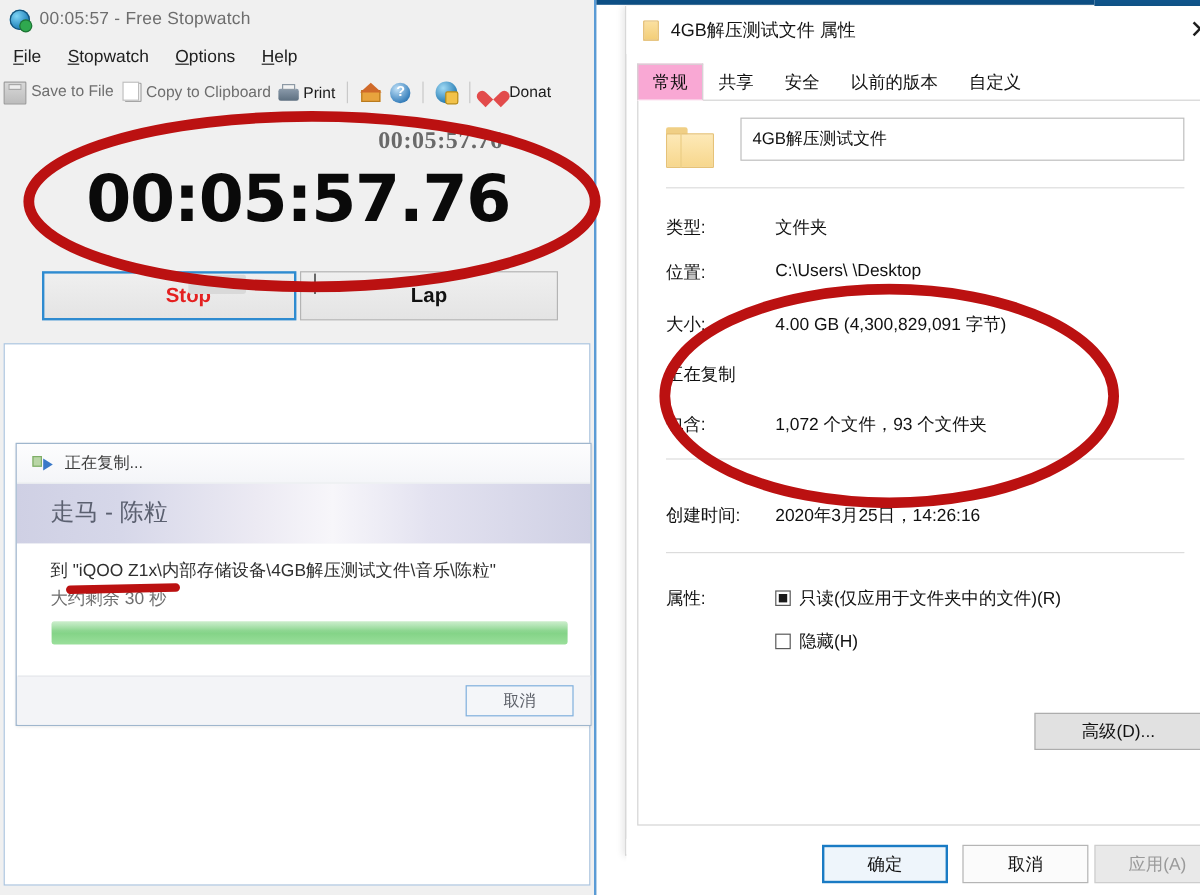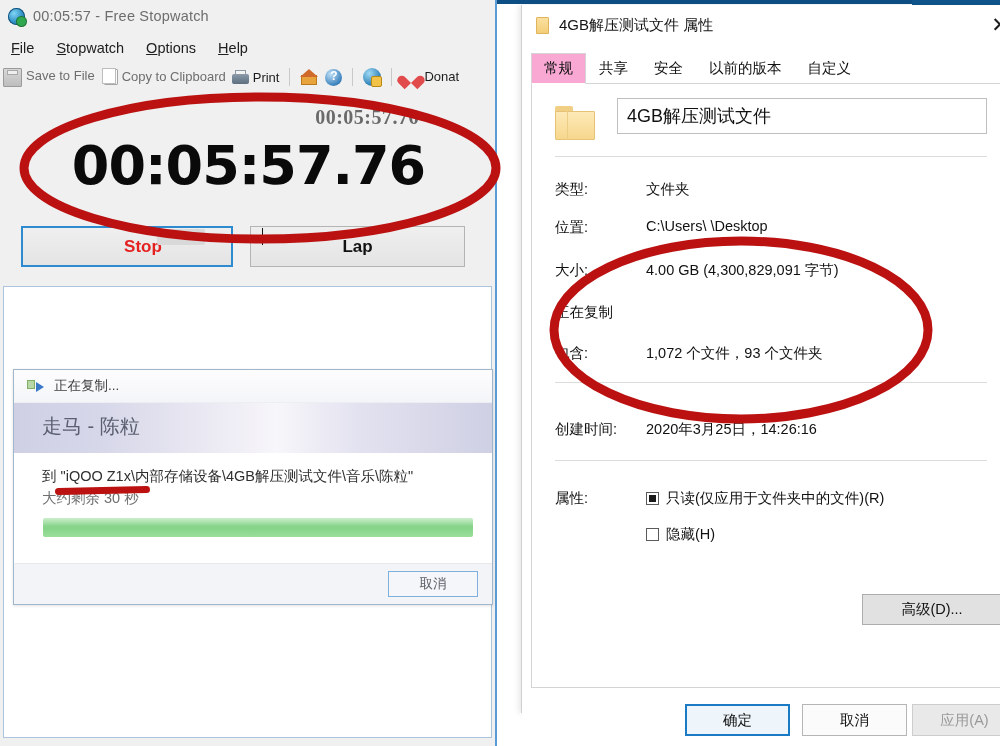--- a/index.html
+++ b/index.html
@@ -87,21 +87,21 @@
   }
   #sw-buttons{
     position:absolute;left:0;top:222px;width:497px;height:52px;
   }
   .sw-btn{
     position:absolute;top:4px;height:41px;
     background:linear-gradient(#efefef,#e4e4e4);
     display:flex;align-items:center;justify-content:center;
     font-size:17px;font-weight:bold;box-sizing:border-box;
   }
-  #btn-stop{left:21px;width:212px;border:2px solid #2e8bd0;color:#e42020;padding-left:32px;}
+  #btn-stop{left:35px;width:212px;border:2px solid #2e8bd0;color:#e42020;padding-left:32px;}
   #btn-lap{left:250px;width:215px;border:1px solid #b4b4b4;color:#111;}
 
   
   #sw-lower{
     position:absolute;left:3px;top:286px;width:489px;height:452px;
     background:#ffffff;border:1px solid #aac4de;box-sizing:border-box;
   }
 
   
   #copy-dialog{
@@ -206,21 +206,21 @@
   }
   .big-folder{
     position:absolute;left:23px;top:22px;width:40px;height:34px;
   }
   .big-folder .tab{position:absolute;left:0;top:0;width:18px;height:6px;background:#f0cf85;border-radius:2px 2px 0 0;}
   .big-folder .body{position:absolute;left:0;top:5px;width:40px;height:29px;background:linear-gradient(#fde9b7,#f7d78d);border:1px solid #e6c277;box-sizing:border-box;border-radius:1px;}
   .big-folder .fold{position:absolute;left:12px;top:5px;width:1px;height:29px;background:#eccd85;}
   #pd-nameinput{
     position:absolute;left:85px;top:14px;width:370px;height:36px;
     border:1px solid #bfbfbf;background:#fff;box-sizing:border-box;
-    display:flex;align-items:center;padding-left:9px;font-size:18px;color:#111;
+    display:flex;align-items:center;padding-left:9px;font-size:14px;color:#111;
   }
   .pd-rule{position:absolute;left:23px;width:432px;height:1px;background:#dcdcdc;}
   .pd-row{position:absolute;font-size:14.5px;color:#111;white-space:nowrap;}
   .pd-label{left:23px;}
   .pd-value{left:114px;}
   #pd-loc-redact{
     position:absolute;left:157px;top:229px;width:48px;height:16px;
     background:#d9d9d9;border-radius:2px;
   }
   #pd-loc-caret{position:absolute;left:262px;top:228px;width:1px;height:17px;background:#111;}

